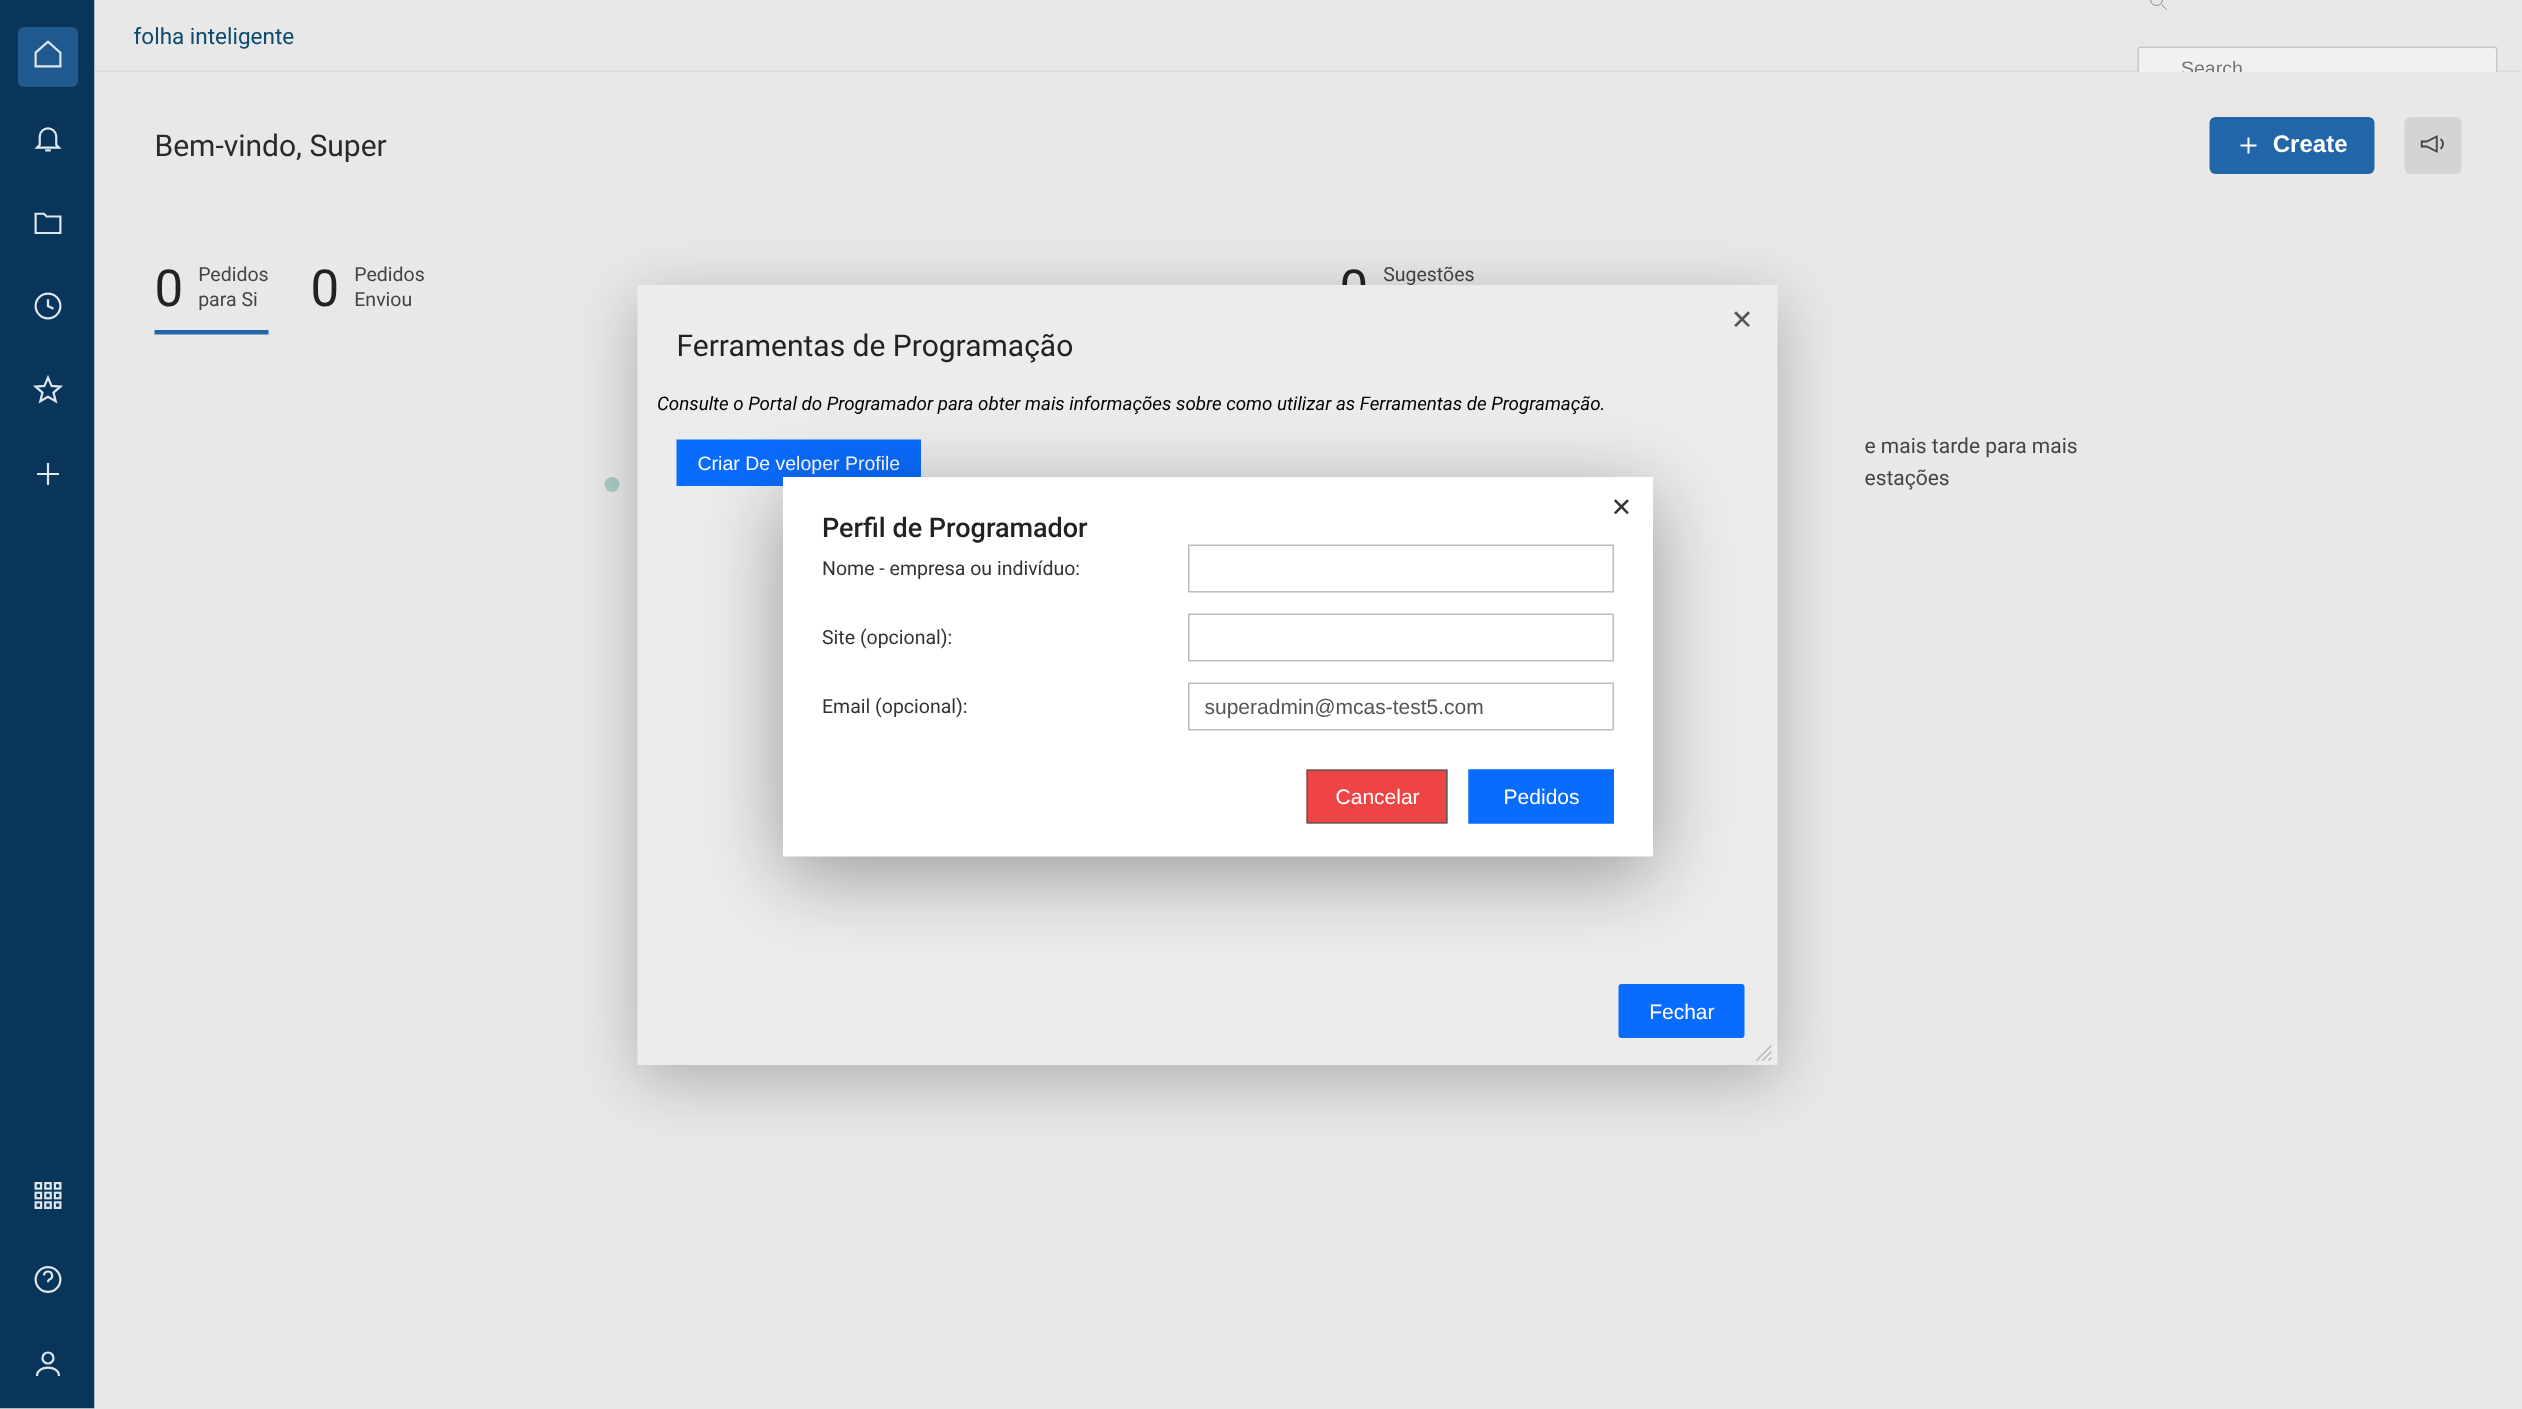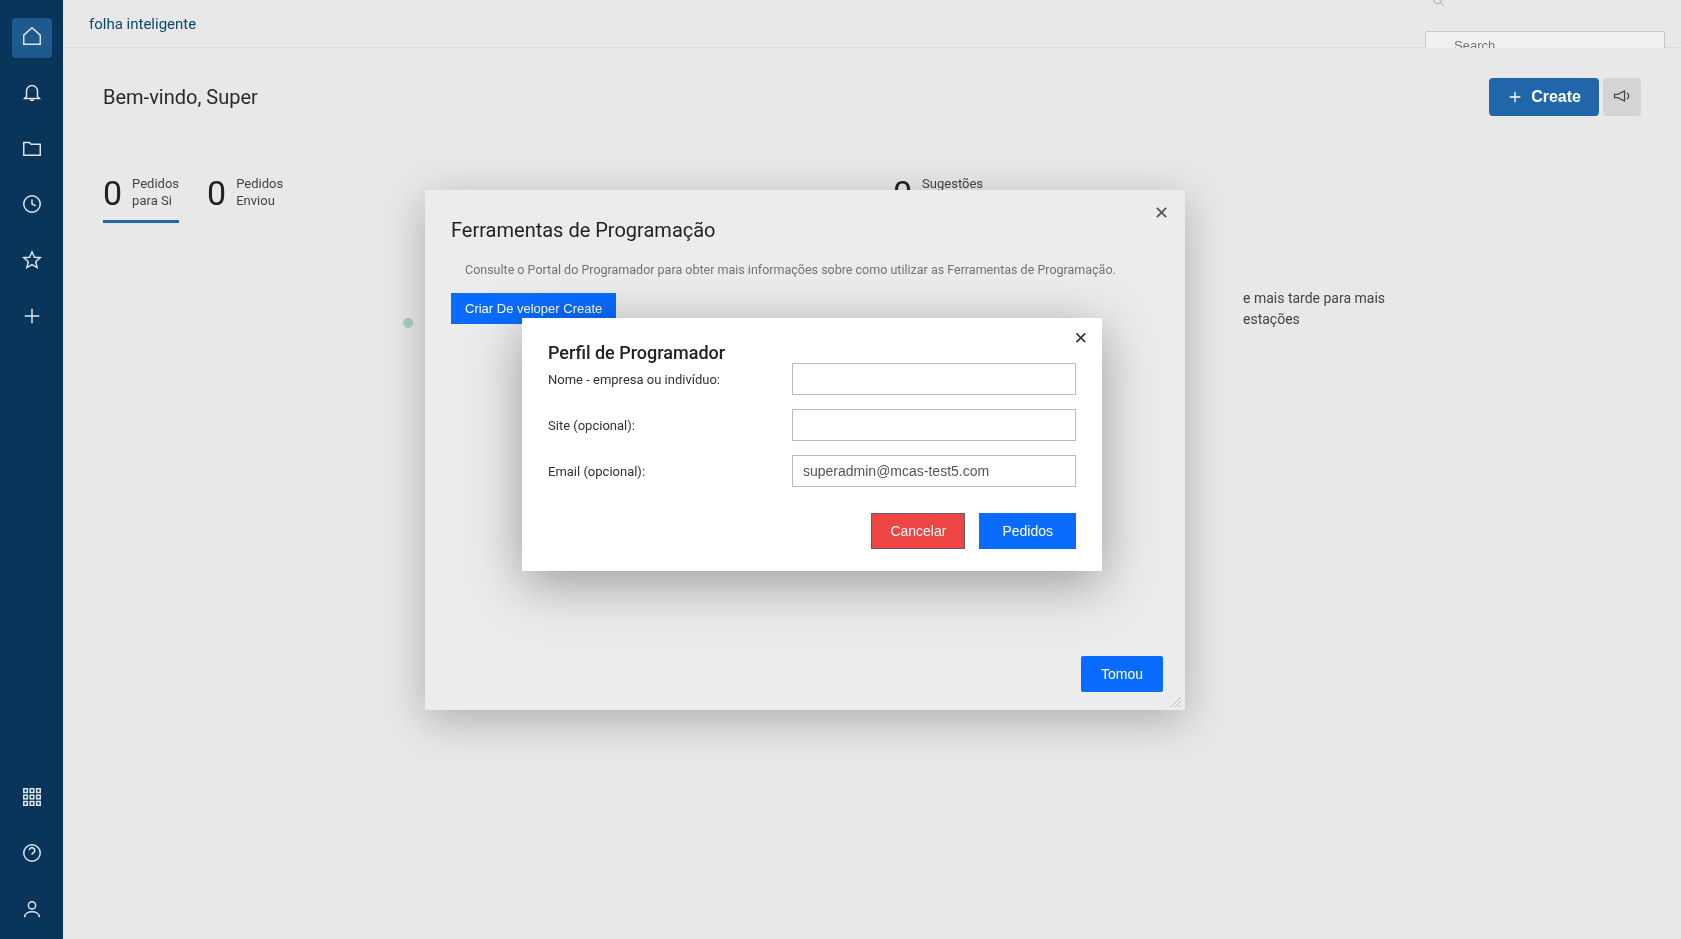--- a/index.html
+++ b/index.html
@@ -93,21 +93,21 @@
   }
   .welcome-title {
     font-size: 20px;
     font-weight: 400;
     color: #2a2a2a;
     text-align: center;
   }
   .top-actions {
     margin-left: auto;
     display: flex;
-    gap: 4px;
+    gap: 20px;
     align-items: flex-start;
   }
   .create-btn {
     background: #2266aa;
     color: #fff;
     border: none;
     border-radius: 4px;
     padding: 10px 18px;
     font-size: 16px;
     font-weight: 600;
@@ -215,22 +215,23 @@
     cursor: pointer;
     background: none; border: none;
   }
   .dialog1 .d1-title {
     font-size: 20px;
     color: #222;
     padding: 28px 26px 10px;
   }
   .dialog1 .d1-desc {
     font-size: 12.5px;
-    color: #737373;
-    padding: 10px 40px 16px;
+    color: #000000;
+    padding: 10px 13px 16px;
+    font-style: italic;
   }
   .dialog1 .d1-btn {
     margin-left: 26px;
     background: #0a6cff;
     color: #fff;
     border: none;
     padding: 8px 14px;
     font-size: 13px;
     cursor: pointer;
   }
@@ -461,23 +462,23 @@
 
   <div class="right-blurb">e mais tarde para mais estações</div>
 </div>
 
 <div class="dialog1">
   <button class="dialog1-close">
     <span>✕</span>
   </button>
   <div class="d1-title">Ferramentas de Programação</div>
   <div class="d1-desc">Consulte o Portal do Programador para obter mais informações sobre como utilizar as Ferramentas de Programação.</div>
-  <button class="d1-btn">Criar De     veloper Create</button>
+  <button class="d1-btn">Criar De     veloper Profile</button>
   <div class="d1-bottom">
-    <button class="d1-close-btn">Tomou</button>
+    <button class="d1-close-btn">Fechar</button>
   </div>
   <div class="resize-handle">
     <svg viewBox="0 0 14 14">
         <path d="M2 12 L12 2 M6 12 L12 6 M10 12 L12 10"></path>
       </svg>
   </div>
 </div>
 
 <div class="dialog2">
   <button class="dialog2-close">

